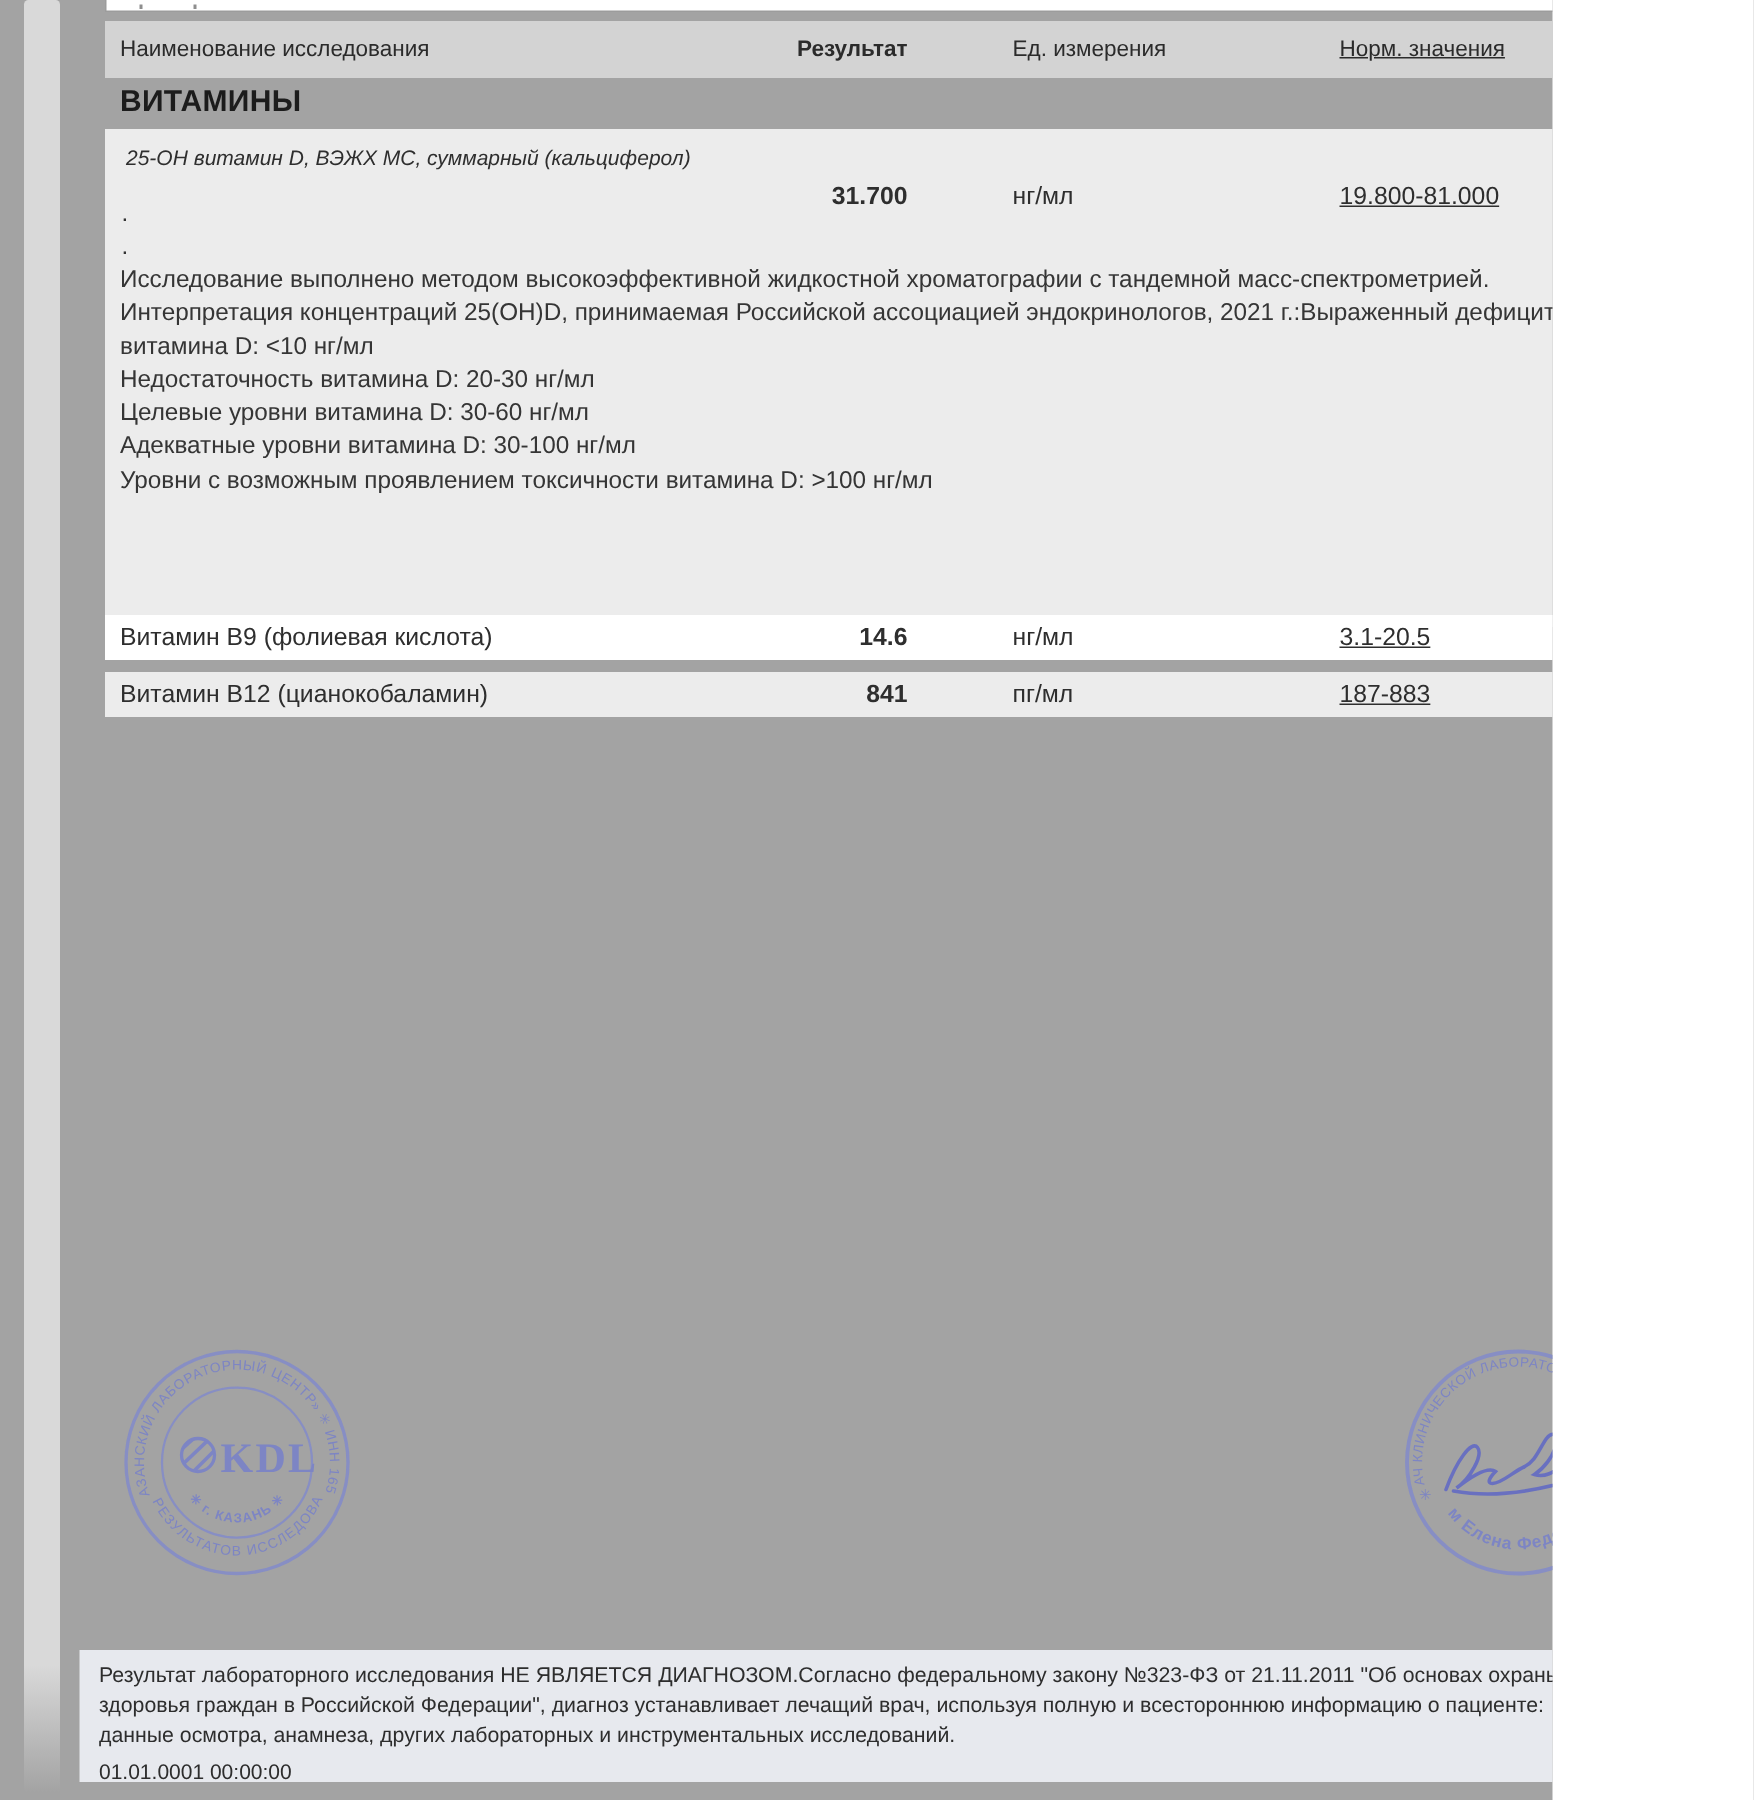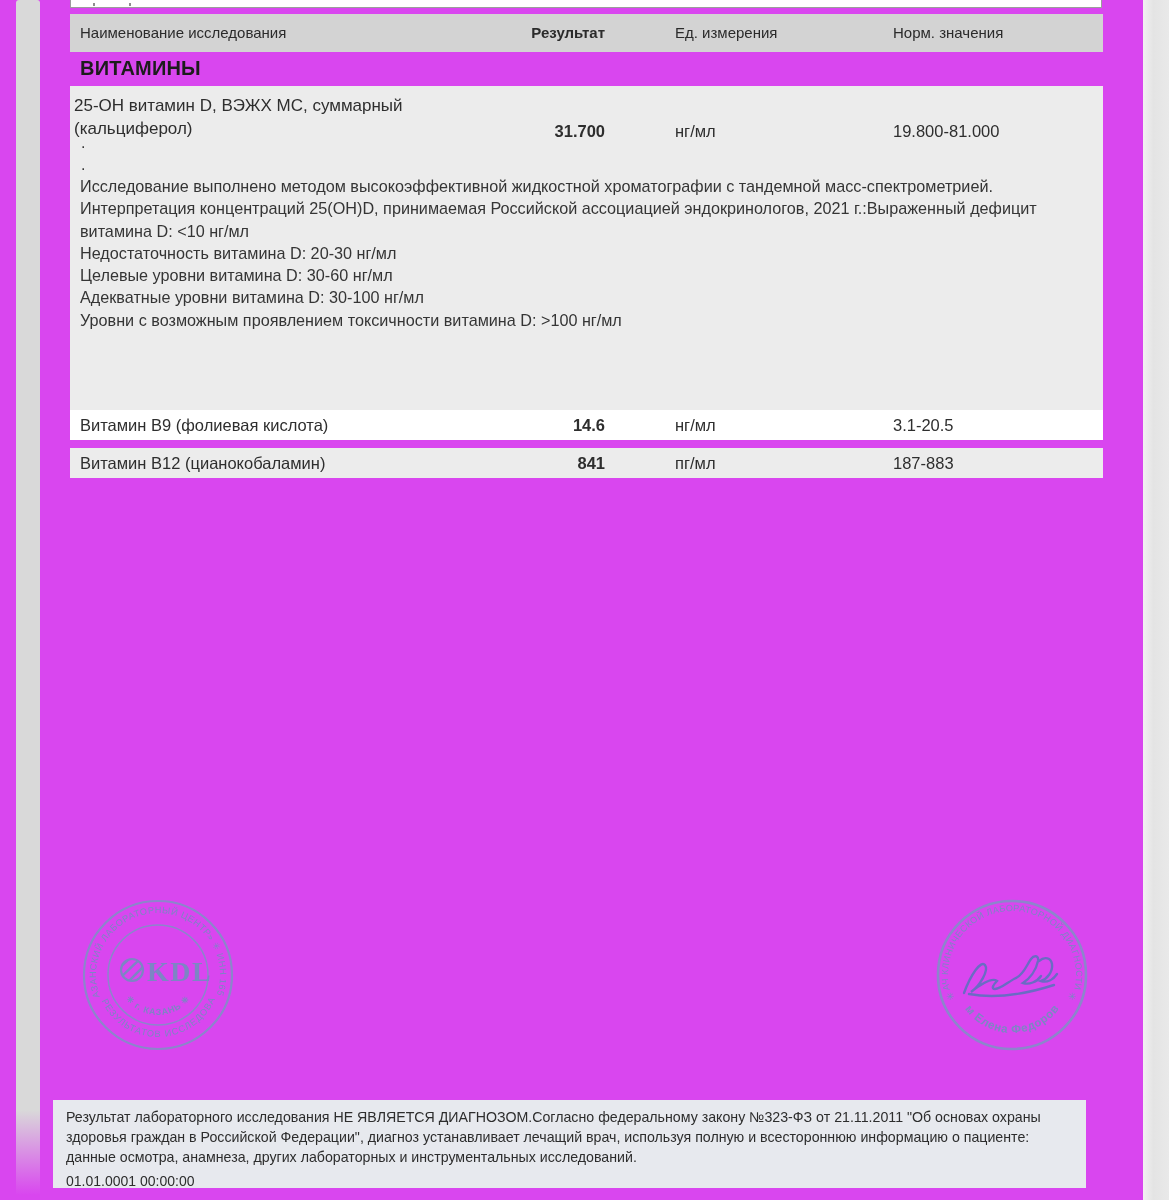--- a/index.html
+++ b/index.html
@@ -1,18 +1,18 @@
 <!DOCTYPE html>
 <html><head>
 <meta charset="utf-8">
 <style>
   * { margin:0; padding:0; box-sizing:border-box; }
   html,body { width:1169px; height:1200px; background:#ffffff;
               font-family:"Liberation Sans", sans-serif; }
-  .page { position:relative; width:1169px; height:1200px; background:#d946ef; overflow:hidden; }
+  .page { position:relative; width:1035px; height:1200px; background:#a3a3a3; overflow:hidden; }
 
   
   .shadow-left { position:absolute; left:16px; top:0; width:24px; height:1200px;
     background:linear-gradient(to bottom, #d9d9d9 0px, #d9d9d9 1110px, rgba(217,217,217,0) 1195px);
     border-radius:3px; }
   .scroll-track { position:absolute; left:1143px; top:0; width:26px; height:1200px;
     background:linear-gradient(to right, #f2f2f2, #e4e4e4 40%, #e9e9e9); }
 
   
   .topbox { position:absolute; left:70px; top:-8px; width:1032px; height:16px;
@@ -20,29 +20,29 @@
   .topbox .mark { position:absolute; width:2px; height:3px; top:10px; background:#8e8e8e; }
 
   
   .thead { position:absolute; left:70px; top:14px; width:1033px; height:38px;
     background:#d3d3d3; font-size:15px; color:#2b2b2b; }
   .cell { position:absolute; white-space:nowrap; }
   .thead .cell { line-height:38px; }
   .c-name   { left:10px; }
   .c-result { left:390px; width:145px; text-align:right; }
   .c-units  { left:605px; }
-  .c-range  { left:823px; }
+  .c-range  { left:823px;text-decoration:underline; }
   .bold { font-weight:bold; }
 
   .section-title { position:absolute; left:80px; top:57px; font-size:20px;
     font-weight:bold; color:#1c1c1c; letter-spacing:.2px;text-align:center; }
 
   .grayblock { position:absolute; left:70px; top:86px; width:1033px; height:332px;
     background:#ececec; color:#2e2e2e; }
-  .r1-name  { position:absolute; left:4px; top:8px; width:430px; font-size:17px; line-height:23px; }
+  .r1-name  { position:absolute; left:14px; top:8px; width:430px; font-size:14px; line-height:23px;font-style:italic; }
   .r1-val   { position:absolute; top:16px; height:58px; line-height:58px; font-size:16.5px; }
   .dots { position:absolute; left:11px; top:46px; font-size:16px; line-height:22px; color:#333; }
   .comments { position:absolute; left:10px; top:89px; width:988px;
     font-size:16.2px; line-height:22.3px; color:#353535; }
 
   .trow { position:absolute; left:70px; width:1033px; height:30px; font-size:16.5px; color:#2e2e2e; }
   .trow .cell { line-height:30px; }
   .row-b9  { top:410px; background:#ffffff; }
   .row-b12 { top:448px; background:#ececec; }
 

